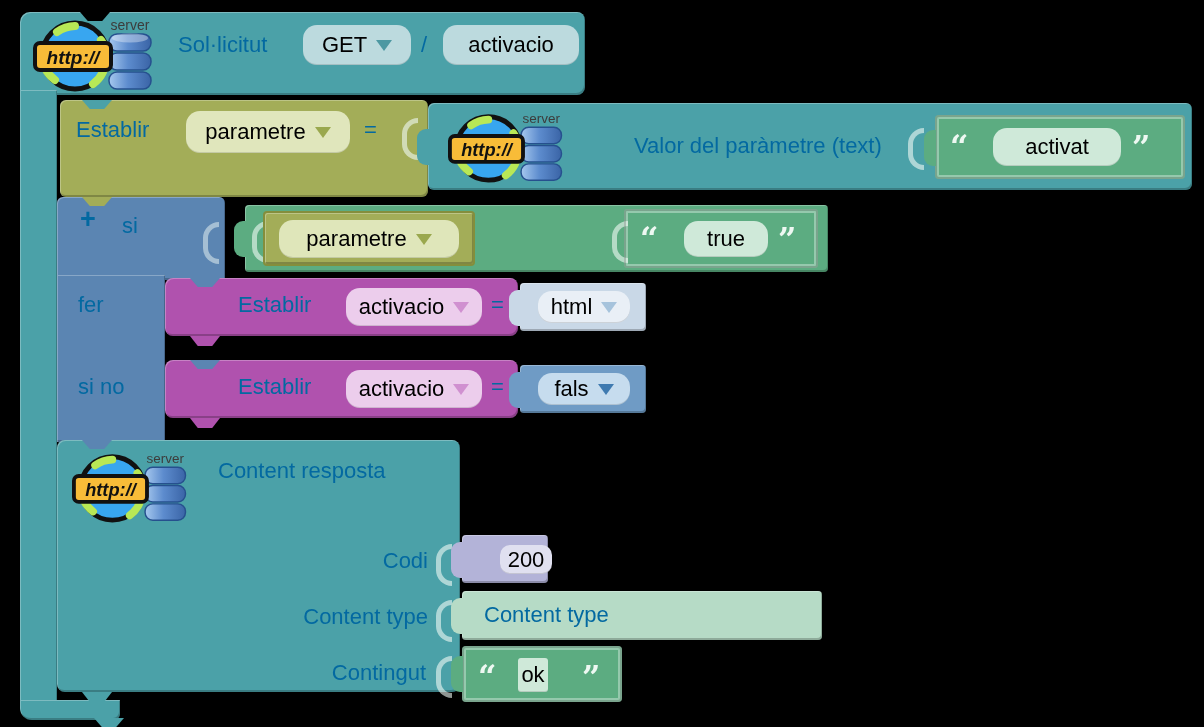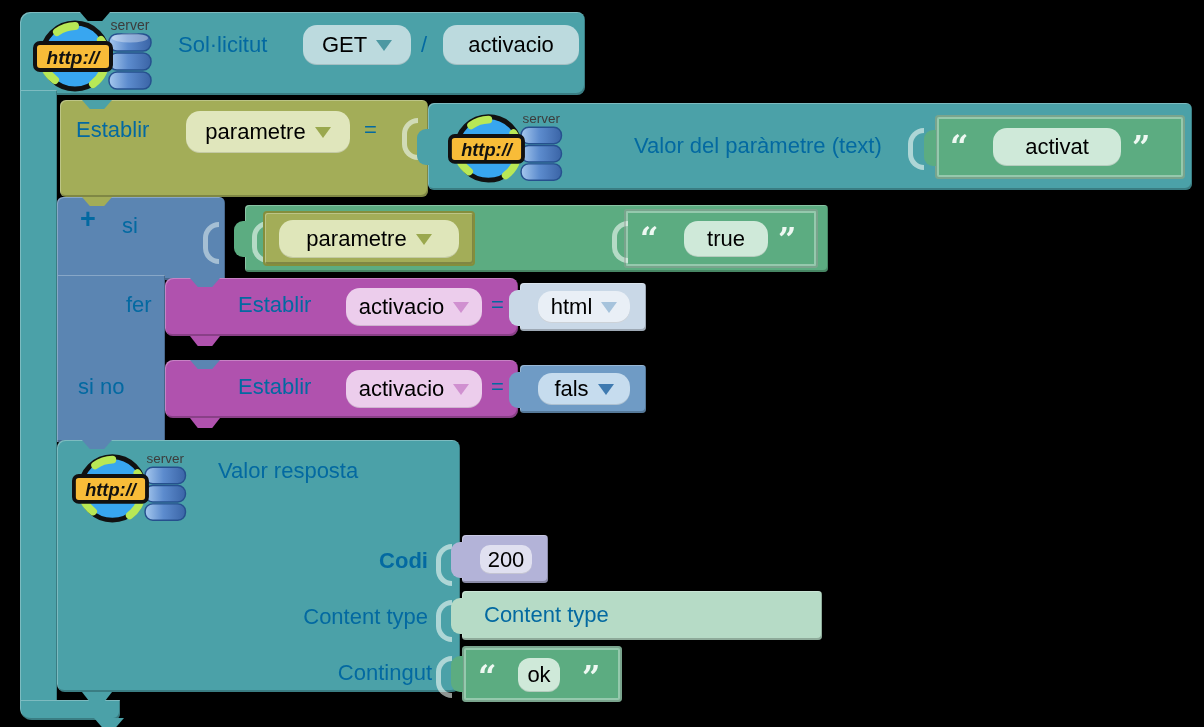--- a/index.html
+++ b/index.html
@@ -123,21 +123,21 @@
     <span>activat</span>
   </div>
   <div class="quote" style="left:1132px;top:132px;">”</div>
 
   <div class="blk blue" style="left:57px;top:197px;width:168px;height:83px;border-radius:6px 6px 0 0;"></div>
   <div class="blk blue" style="left:57px;top:275px;width:108px;height:167px;"></div>
   <div class="bump olive" style="left:82px;top:197px;height:9px;"></div>
   <div class="lbl" style="left:80px;top:206px;font-size:27px;font-weight:bold;">+</div>
   <div class="lbl" style="left:122px;top:213px;">si</div>
   <div class="socket" style="left:203px;top:222px;border-color:rgba(240,250,245,.5);"></div>
-  <div class="lbl" style="left:78px;top:292px;margin-left:48px;">fer</div>
+  <div class="lbl" style="left:78px;top:292px;">fer</div>
   <div class="lbl" style="left:78px;top:374px;">si no</div>
 
   <div class="blk green" style="left:245px;top:205px;width:583px;height:67px;border-radius:4px;">
     <div class="tab green" style="top:16px;"></div>
   </div>
   <div class="socket" style="left:252px;top:221px;"></div>
   <div class="blk olive" style="left:263px;top:211px;width:212px;height:55px;border-radius:4px;border:2px solid #848e3c;"></div>
   <div class="fld" style="left:279px;top:220px;width:180px;height:38px;background:#dfe6ba;">
     <span>parametre</span>
     <span class="ar" style="border-top-color:#9aa84e;"></span>
@@ -195,42 +195,42 @@
     <circle cx="42" cy="40" r="33" fill="#38a6f0" stroke="#111" stroke-width="5"></circle>
     <g stroke="#b8e856" stroke-width="8" fill="none" stroke-linecap="round">
       <path d="M24 16 A32 32 0 0 1 42 10"></path>
         <path d="M68 24 A32 32 0 0 1 74 40"></path>
       <path d="M12 52 A32 32 0 0 0 22 64"></path>
         <path d="M60 68 A32 32 0 0 0 70 56"></path>
     </g>
     <rect x="2" y="27" width="76" height="27" rx="5" fill="#f8bc38" stroke="#111" stroke-width="4"></rect>
     <text x="40" y="48" text-anchor="middle" font-weight="bold" font-style="italic" font-size="19" fill="#111">http://</text>
   </svg>
-  <div class="lbl" style="left:218px;top:458px;">Valor resposta</div>
-
-  <div class="lbl lbl-r" style="left:250px;top:548px;width:178px;font-weight:bold;">Codi</div>
+  <div class="lbl" style="left:218px;top:458px;">Content resposta</div>
+
+  <div class="lbl lbl-r" style="left:250px;top:548px;width:178px;">Codi</div>
   <div class="socket" style="left:436px;top:544px;"></div>
   <div class="blk lav" style="left:462px;top:535px;width:86px;height:48px;border-radius:4px;">
     <div class="tab lav" style="top:7px;"></div>
   </div>
-  <div class="fld" style="left:480px;top:545px;width:52px;height:29px;background:#e0e0f0;border-radius:10px;align-items:center;">
+  <div class="fld" style="left:500px;top:545px;width:52px;height:29px;background:#e0e0f0;border-radius:10px;align-items:center;">
     <span>200</span>
   </div>
 
   <div class="lbl lbl-r" style="left:200px;top:604px;width:228px;">Content type</div>
   <div class="socket" style="left:436px;top:600px;"></div>
   <div class="blk palegreen" style="left:462px;top:591px;width:360px;height:49px;border-radius:4px;">
     <div class="tab palegreen" style="top:7px;"></div>
   </div>
   <div class="lbl" style="left:484px;top:602px;">Content type</div>
 
-  <div class="lbl lbl-r" style="left:254px;top:660px;width:178px;">Contingut</div>
+  <div class="lbl lbl-r" style="left:248px;top:660px;width:178px;">Contingut</div>
   <div class="socket" style="left:436px;top:656px;"></div>
   <div class="blk green strframe" style="left:462px;top:646px;width:160px;height:56px;border-radius:4px;">
     <div class="tab green" style="top:10px;"></div>
   </div>
   <div class="quote" style="left:478px;top:662px;">“</div>
-  <div class="fld" style="left:518px;top:658px;width:42px;height:34px;background:#cfe9d9;border-radius:12px;">
+  <div class="fld" style="left:518px;top:658px;width:30px;height:34px;background:#cfe9d9;border-radius:3px;">
     <span>ok</span>
   </div>
   <div class="quote" style="left:582px;top:662px;">”</div>
 
 </div>
 
 </body></html>

